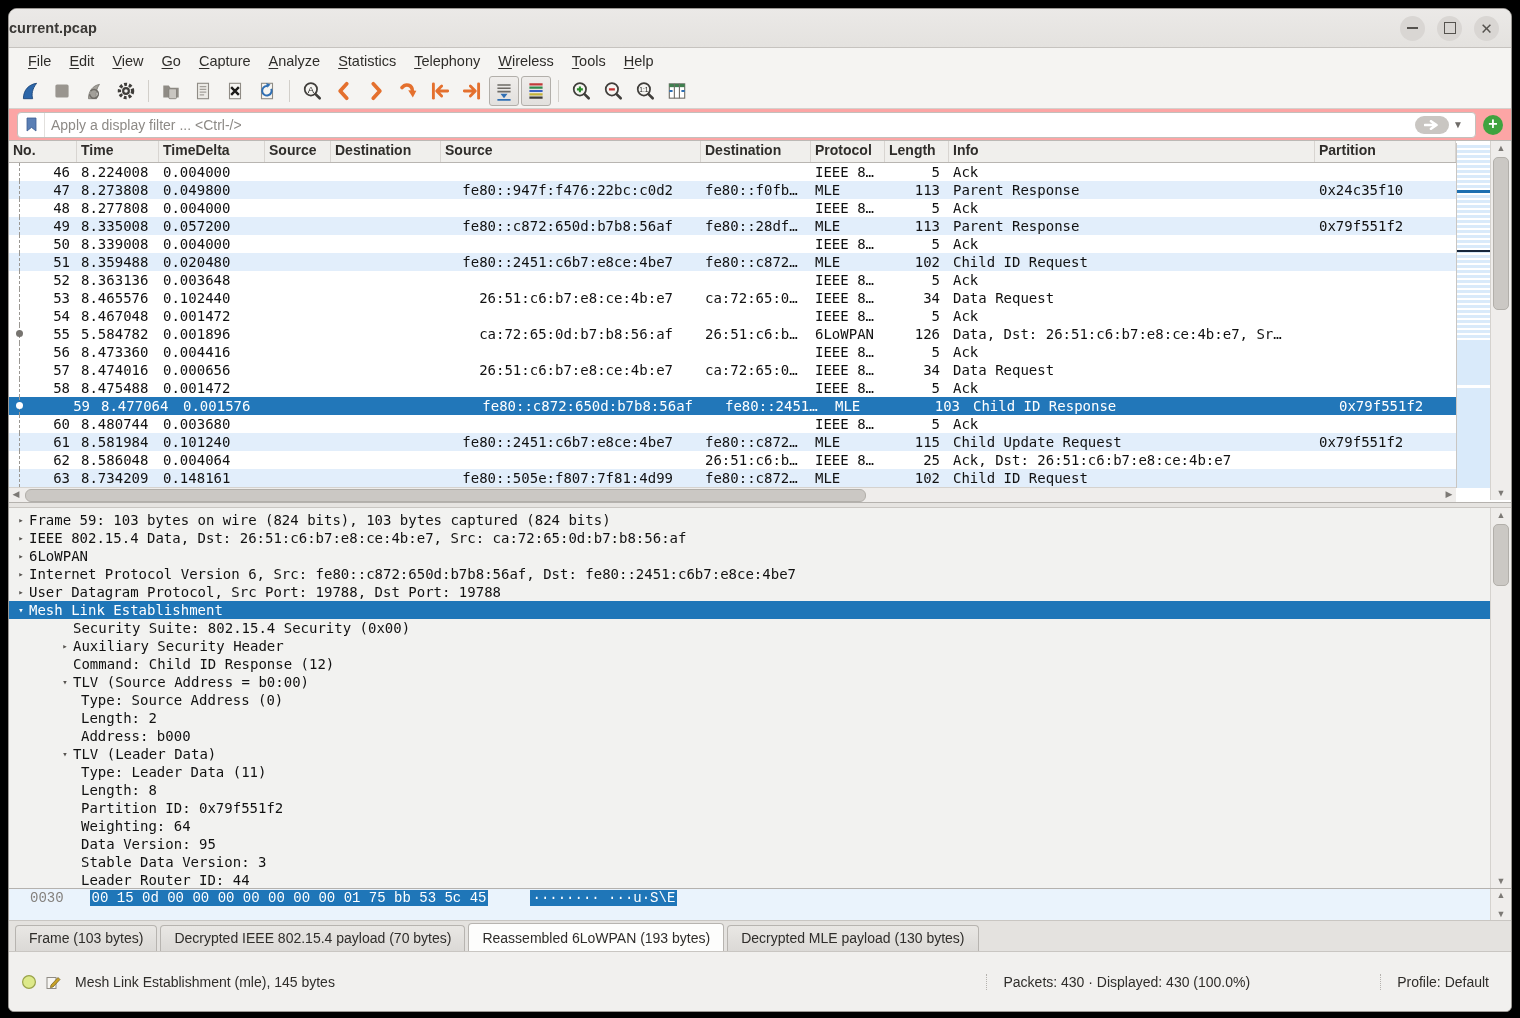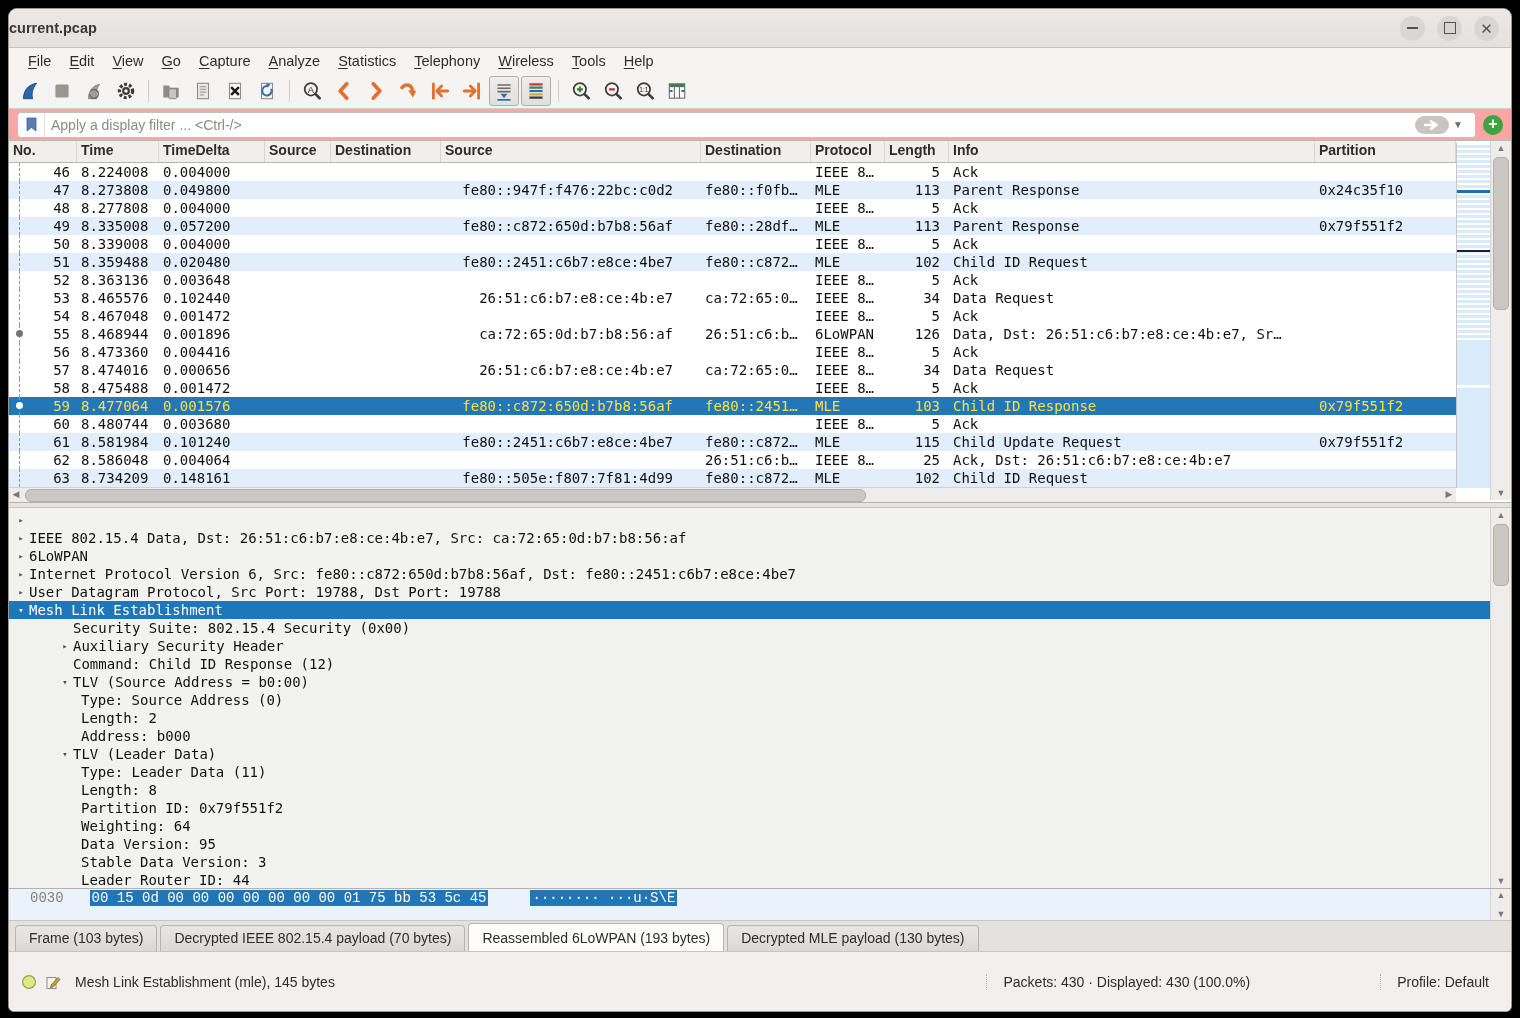--- a/index.html
+++ b/index.html
@@ -34,21 +34,21 @@
   .fcaret{width:16px;color:#6e6b67;font-size:10px;margin-right:6px;}
   .fplus{width:20px;height:20px;border-radius:50%;background:#3fa33f;color:#fff;font-size:16px;line-height:18px;text-align:center;font-weight:bold;}
   
   .plist{flex:0 0 auto;display:flex;background:#fff;border-bottom:1px solid #b5b2ae;}
   .ptable{flex:1;overflow:hidden;}
   .grid{display:grid;grid-template-columns:68px 82px 106px 66px 110px 260px 110px 74px 64px 366px 1fr;}
   .phead{height:21px;background:#f0efec;border-bottom:1px solid #b8b5b1;font-size:14px;font-weight:600;color:#2f2d2a;}
   .phead .hc{border-right:1px solid #d8d5d1;padding:1px 4px 0 4px;white-space:nowrap;overflow:hidden;}
   .prow{height:18px;font-family:"DejaVu Sans Mono","Liberation Mono",monospace;font-size:14px;line-height:18px;color:#111;position:relative;cursor:default;}
   .prow.alt{background:#e2eefb;}
-  .prow.sel{background:#2277b9;color:#fde047;}
+  .prow.sel{background:#2277b9;color:#ffffff;padding-left:20px;}
   .prow::before{content:'';position:absolute;left:10px;top:0;bottom:0;border-left:1px dashed #9a9792;}
   .prow.dot::after{content:'';position:absolute;left:7px;top:5px;width:7px;height:7px;border-radius:50%;background:#777470;}
   .prow.sel.dot::after{background:#fff;}
   .prow .c{white-space:nowrap;overflow:hidden;padding:0 4px;}
   .prow .no{text-align:right;padding-right:7px;}
   .prow .r{text-align:right;}
   .prow .src{padding-right:28px;}
   .prow .len{padding-right:9px;}
   .hscroll{height:14px;background:#efedeb;border-top:1px solid #d5d2ce;position:relative;}
   .hthumb{position:absolute;left:16px;top:1px;height:11px;width:58%;background:#cbc8c4;border:1px solid #b2afaa;border-radius:6px;}
@@ -412,21 +412,21 @@
             <span class="c"></span>
             <span class="c r src"></span>
             <span class="c"></span>
             <span class="c">IEEE 8…</span>
             <span class="c r len">5</span>
             <span class="c">Ack</span>
             <span class="c"></span>
           </div>
           <div class="grid prow dot">
             <span class="c no">55</span>
-            <span class="c">8.468944</span>
+            <span class="c">5.584782</span>
             <span class="c">0.001896</span>
             <span class="c"></span>
             <span class="c"></span>
             <span class="c r src">ca:72:65:0d:b7:b8:56:af</span>
             <span class="c">26:51:c6:b…</span>
             <span class="c">6LoWPAN</span>
             <span class="c r len">126</span>
             <span class="c">Data, Dst: 26:51:c6:b7:e8:ce:4b:e7, Sr…</span>
             <span class="c"></span>
           </div>
@@ -554,20 +554,21 @@
     </div>
   </div>
 
   <div class="splitter"></div>
 
   <div class="details">
     <div class="dlines">
 
     <div class="dl ind0">
           <span class="arr">▸</span>
+          <span>Frame 59: 103 bytes on wire (824 bits), 103 bytes captured (824 bits)</span>
         </div>
         <div class="dl ind0">
           <span class="arr">▸</span>
           <span>IEEE 802.15.4 Data, Dst: 26:51:c6:b7:e8:ce:4b:e7, Src: ca:72:65:0d:b7:b8:56:af</span>
         </div>
         <div class="dl ind0">
           <span class="arr">▸</span>
           <span>6LoWPAN</span>
         </div>
         <div class="dl ind0">

